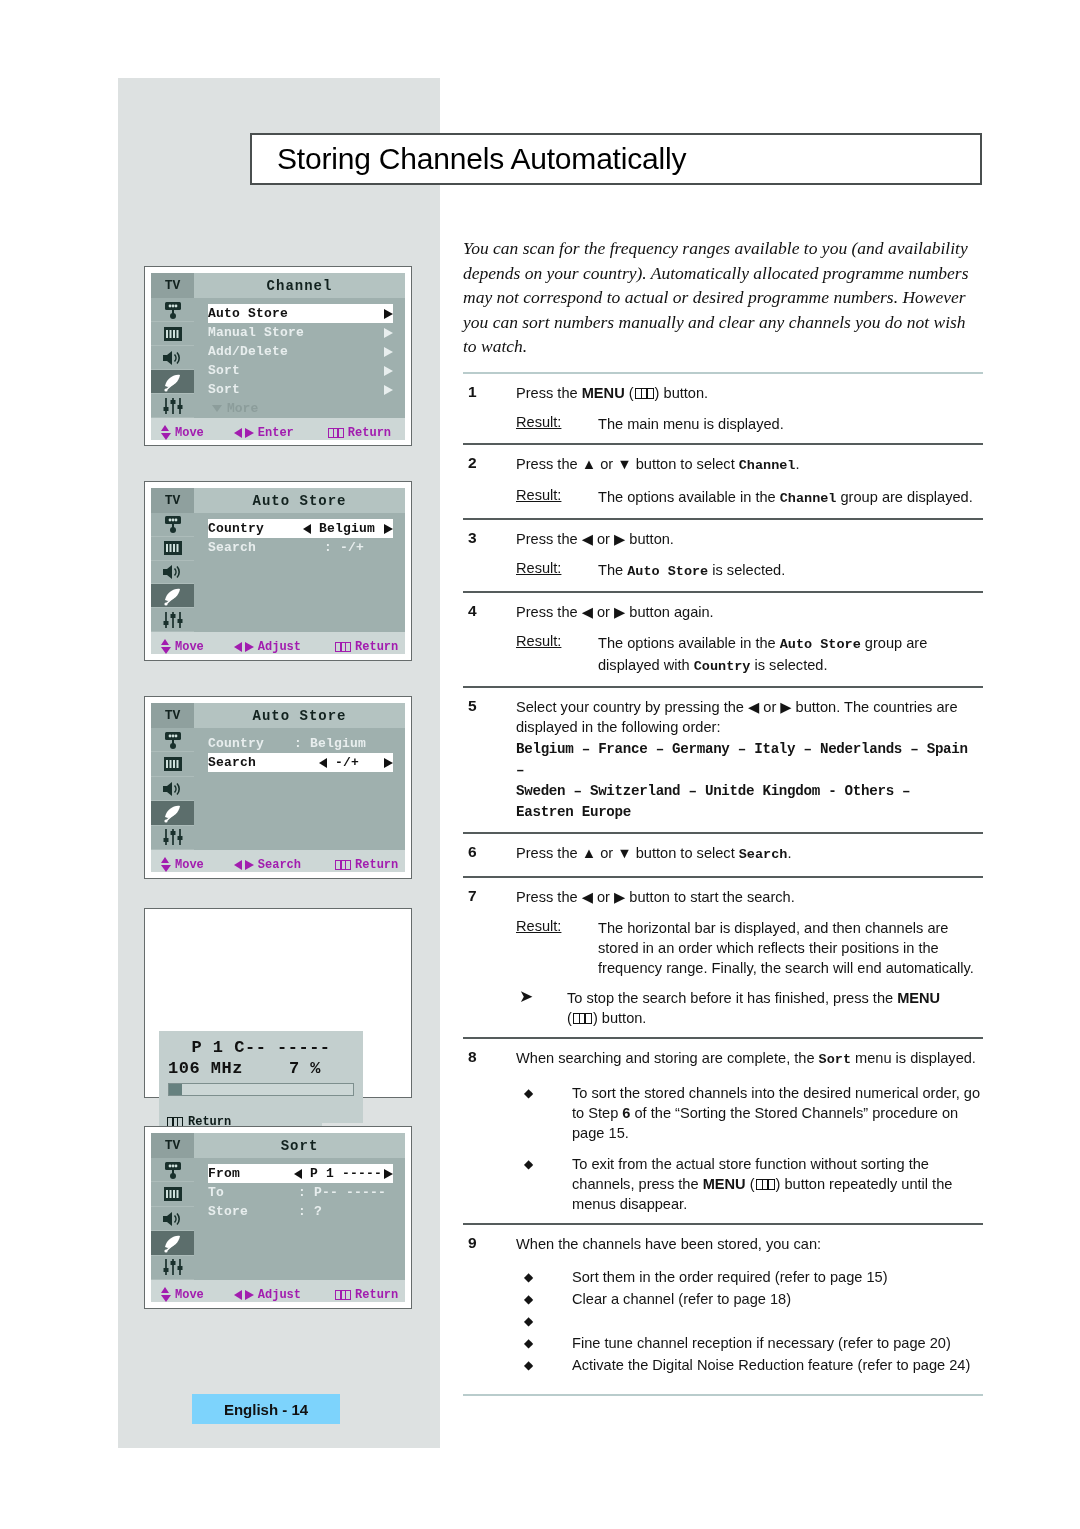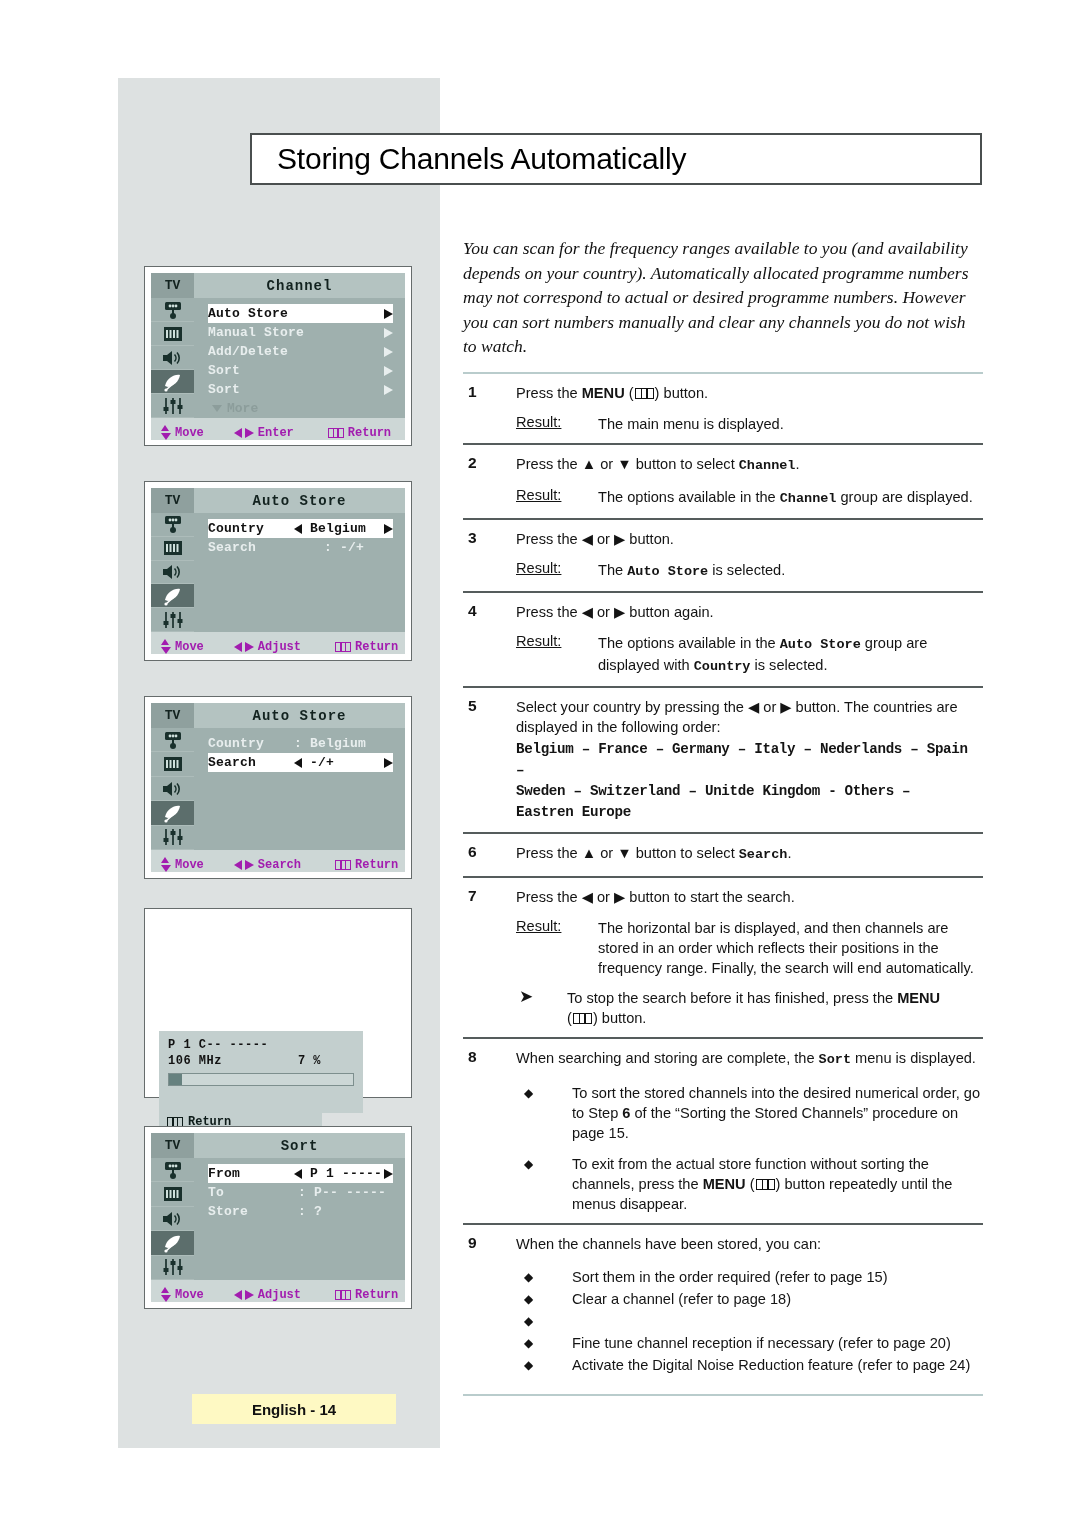--- a/index.html
+++ b/index.html
@@ -118,51 +118,51 @@
   .tri-u{display:inline-block;width:0;height:0;border-bottom:6px solid currentColor;border-left:4.5px solid transparent;border-right:4.5px solid transparent;}
   .updown{display:inline-flex;flex-direction:column;gap:2px;}
   .leftright{display:inline-flex;gap:3px;align-items:center;}
   .row-more{
     display:flex;align-items:center;height:19px;padding-left:4px;
     font-family:"Liberation Mono", monospace;font-weight:bold;font-size:13px;
     color:#8c9d9b;gap:5px;
   }
   .val-field{display:flex;align-items:center;width:100%;}
   .field-name{width:86px;flex:0 0 86px;}
-  .field-val{flex:1;display:flex;align-items:center;gap:8px;}
+  .field-val{flex:1;display:flex;align-items:center;justify-content:center;gap:8px;}
   .menukey-osd{
     display:inline-block;width:16px;height:10px;border:1.5px solid currentColor;
     position:relative;box-sizing:border-box;vertical-align:-1px;
   }
   .menukey-osd:before,.menukey-osd:after{content:"";position:absolute;top:0;bottom:0;width:1.5px;background:currentColor;}
   .menukey-osd:before{left:4px;}
   .menukey-osd:after{left:8.5px;}
 
   
   #panel-search .osd-inner{background:#ffffff;padding:0;}
   .search-box{
     position:absolute;left:8px;right:42px;top:116px;background:#c3cfce;padding:7px 9px 27px 9px;
-    font-family:"Liberation Mono", monospace;font-weight:bold;font-size:12px;color:#111;
+    font-family:"Liberation Mono", monospace;font-weight:bold;font-size:17px;color:#111;text-align:center;
   }
   .search-line1{letter-spacing:0.5px;}
   .search-line2{display:flex;letter-spacing:0.5px;margin-top:2px;}
   .search-line2 .pct{margin-left:auto;margin-right:33px;}
   .progress-outer{
     margin-top:5px;height:13px;background:#ccd7d6;border:1px solid #7d8f8e;box-sizing:border-box;
   }
   .progress-inner{height:100%;background:#66817f;}
   .ret-box{
     position:absolute;left:8px;top:196px;width:155px;height:21px;background:#c3cfce;
     display:flex;align-items:center;gap:5px;padding-left:8px;
     font-family:"Liberation Mono", monospace;font-weight:bold;font-size:12px;color:#0d1b19;
   }
 
   
   #page-mark{
-    position:absolute;left:192px;top:1394px;width:204px;height:30px;background:#fef9c3;
+    position:absolute;left:192px;top:1394px;width:148px;height:30px;background:#7dd3fc;
     display:flex;align-items:center;justify-content:center;
     font-weight:bold;font-size:15px;color:#111;
   }
   
   .icosvg{display:block;}
 </style>
 </head>
 <body>
 
 <div id="gray-panel"></div>

